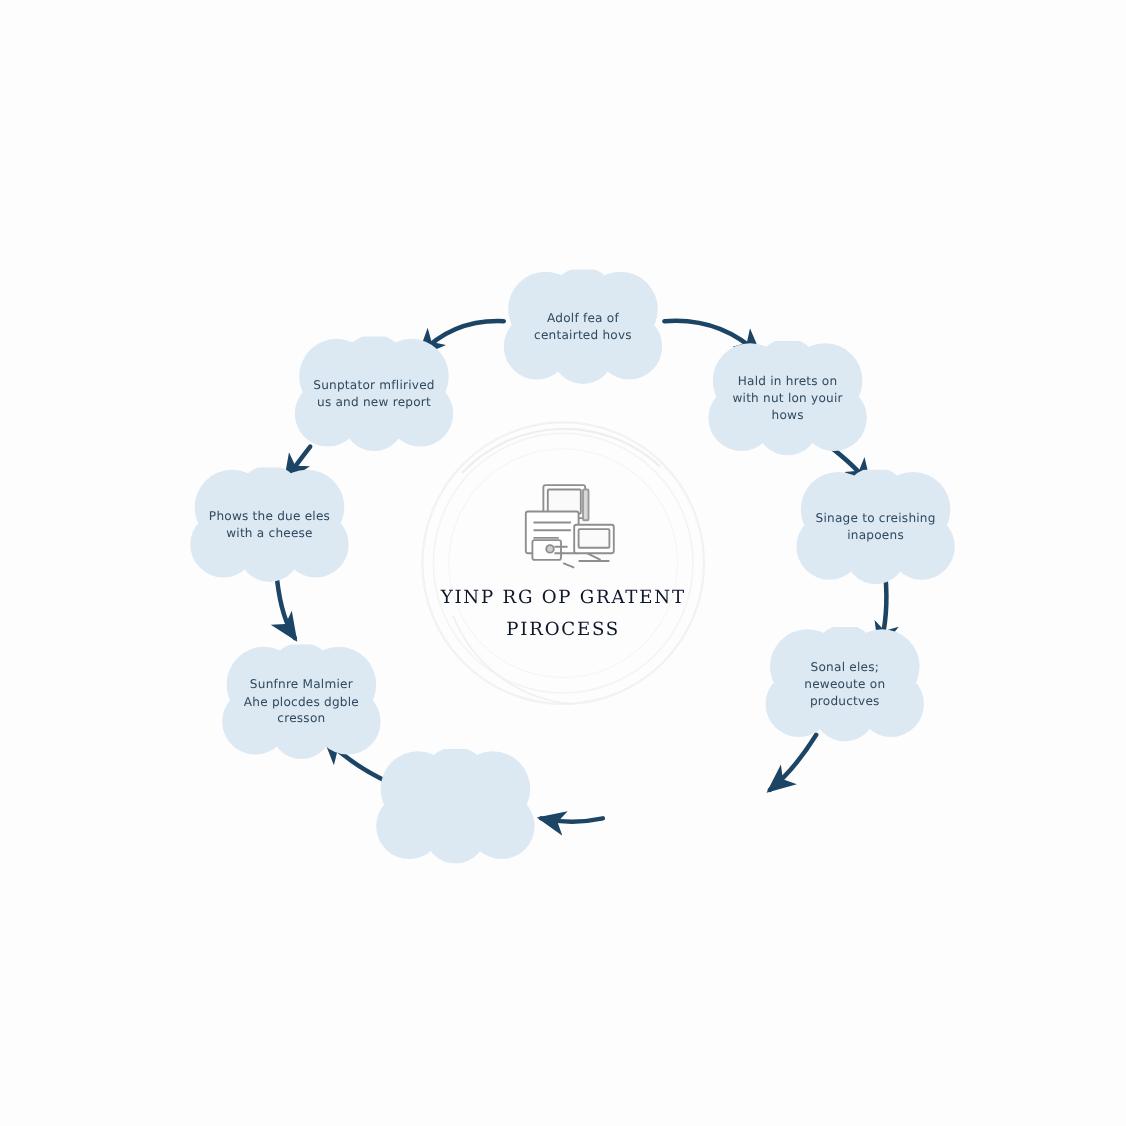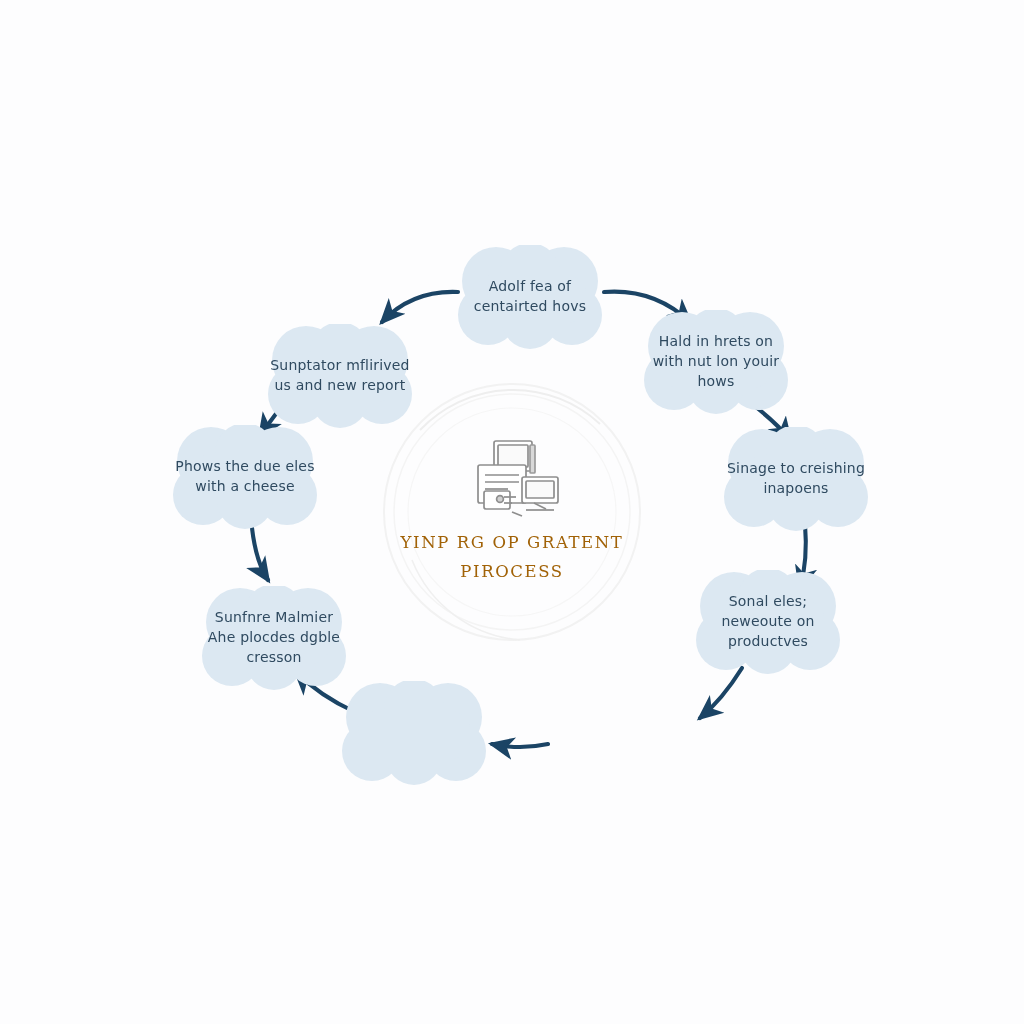--- a/index.html
+++ b/index.html
@@ -40,21 +40,21 @@
     height: 104px;
   }
   .node .node-label {
     position: absolute;
     left: 50%;
     top: 50%;
     transform: translate(-50%, -50%);
     width: 146px;
     text-align: center;
     font-family: "DejaVu Sans", sans-serif;
-    font-size: 14px;
+    font-size: 11px;
     line-height: 1.42;
     color: #2f4a60;
     letter-spacing: 0.2px;
     white-space: pre-line;
     pointer-events: none;
   }
   
   .center-hub {
     position: absolute;
     left: 512px;
@@ -70,21 +70,21 @@
   .center-icon {
     width: 104px;
     height: 86px;
     margin-bottom: 6px;
   }
   .center-title {
     text-align: center;
     font-family: "DejaVu Serif", serif;
     font-size: 16.5px;
     letter-spacing: 1.6px;
-    color: #a16207;
+    color: #0f172a;
     line-height: 1.75;
     white-space: pre-line;
   }
 </style>
 </head>
 <body>
 
 <div id="diagram-root">
 
   <svg class="layer" viewBox="0 0 1024 1024">
@@ -246,21 +246,21 @@
         <circle cx="44" cy="70" r="30"></circle>
           <circle cx="128" cy="70" r="30"></circle>
         <circle cx="86" cy="76" r="28"></circle>
         <rect x="30" y="30" width="112" height="48" rx="20"></rect>
       </g>
     </svg>
     <div class="node-label">Phows the due eles
 with a cheese</div>
   </div>
 
-  <div class="node" style="left:340px;top:376px;text-decoration:underline;">
+  <div class="node" style="left:340px;top:358px;text-decoration:underline;">
     <svg class="cloud-svg" viewBox="0 0 172 104">
       <g fill="#dce8f2">
         <circle cx="52" cy="36" r="34"></circle>
           <circle cx="120" cy="36" r="34"></circle>
         <circle cx="86" cy="28" r="30"></circle>
         <circle cx="44" cy="70" r="30"></circle>
           <circle cx="128" cy="70" r="30"></circle>
         <circle cx="86" cy="76" r="28"></circle>
         <rect x="30" y="30" width="112" height="48" rx="20"></rect>
       </g>

